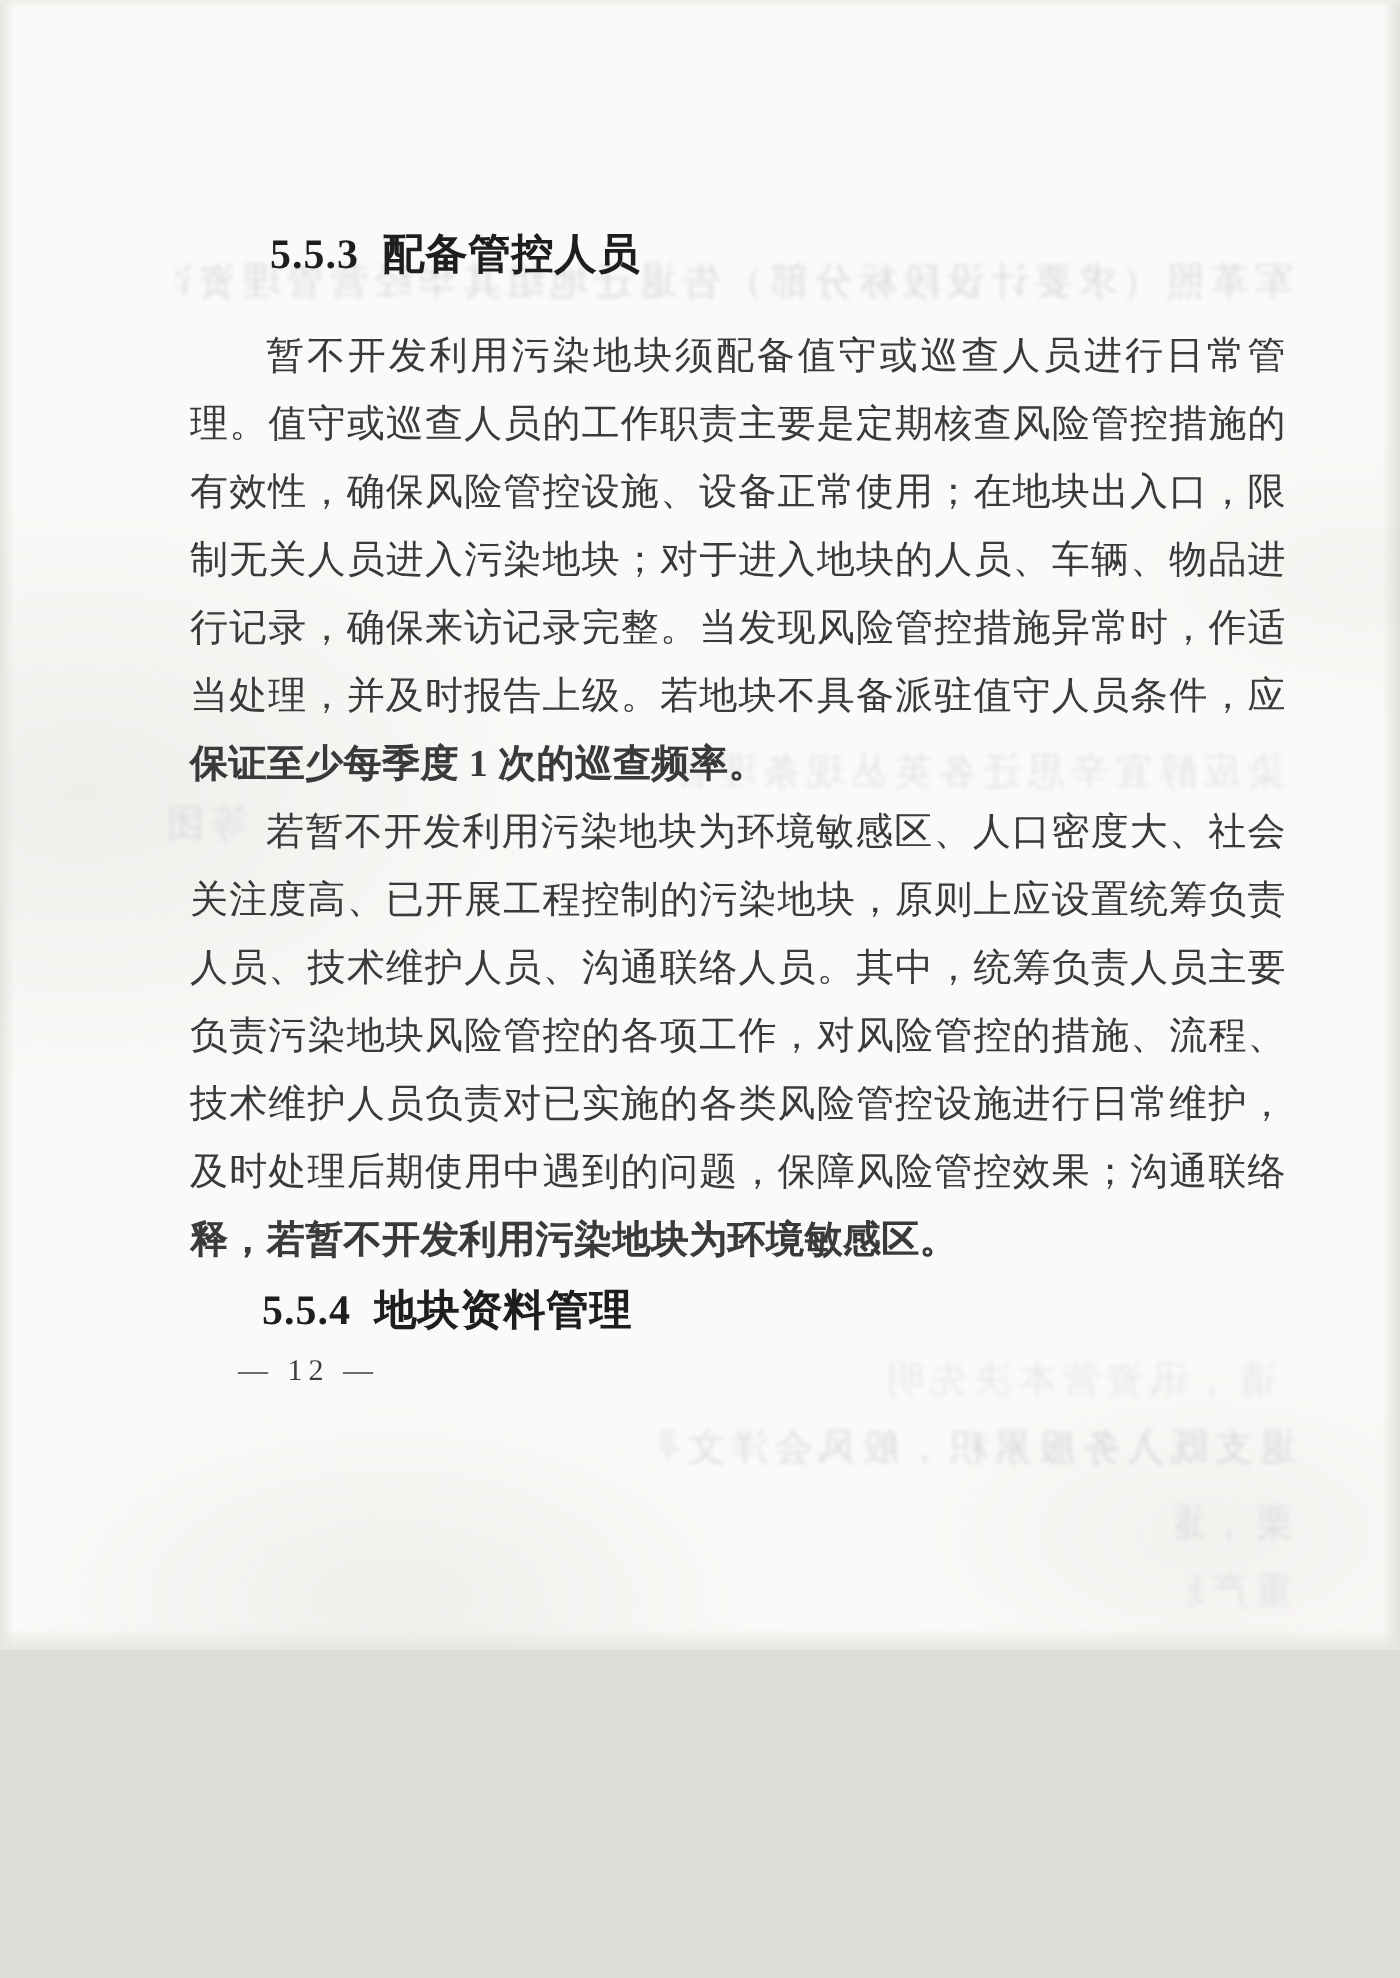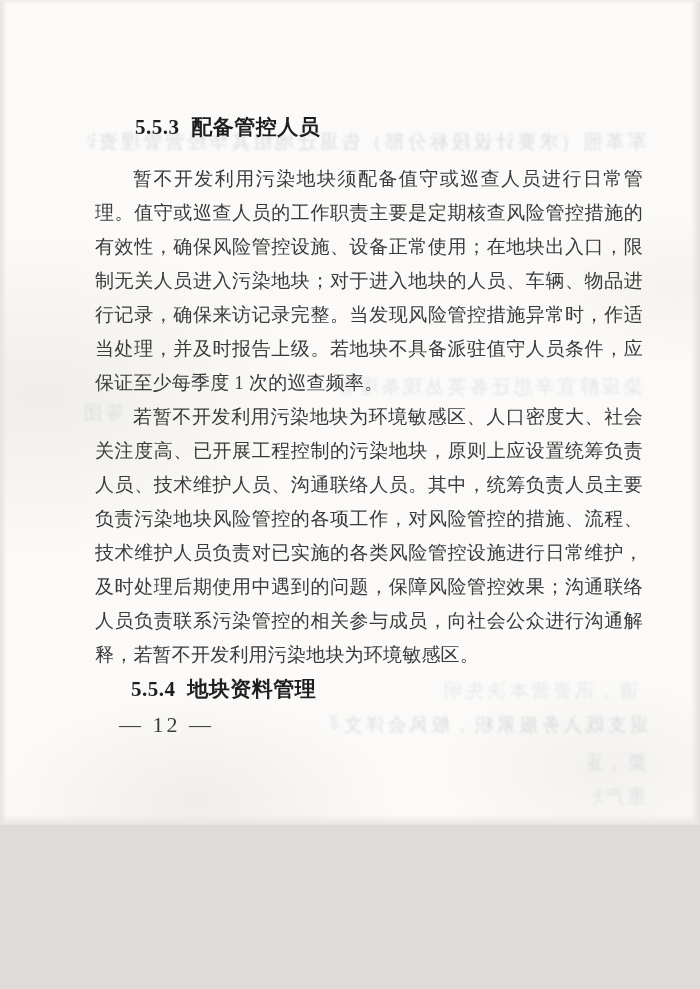--- a/index.html
+++ b/index.html
@@ -34,24 +34,24 @@
   }
   .sec-heading.second{margin:2px 0 8px 36px;}
   .line{
     line-height:34px;height:34px;
     text-align:justify;text-align-last:justify;
     text-justify:inter-character;
     letter-spacing:0.2px;
     white-space:normal;
   }
   .line.indent{padding-left:38px;}
-  .line.last{text-align:left;text-align-last:left;}
+  .line.last{text-align:left;text-align-last:left;font-weight:bold;}
   .page-number{
     margin:1px 0 0 24px;
-    font-size:22px;color:#3c3c3c;letter-spacing:3px;
+    font-size:15px;color:#3c3c3c;letter-spacing:3px;
   }
 
   .bleed{
     position:absolute;
     transform:scaleX(-1);
     color:#8d96a8;
     font-size:19px;
     letter-spacing:3px;
     white-space:nowrap;
     overflow:hidden;
@@ -94,21 +94,20 @@
       <div class="line last">保证至少每季度 1 次的巡查频率。</div>
     </div>
 
     <div>
       <div class="line indent">若暂不开发利用污染地块为环境敏感区、人口密度大、社会</div>
       <div class="line">关注度高、已开展工程控制的污染地块，原则上应设置统筹负责</div>
       <div class="line">人员、技术维护人员、沟通联络人员。其中，统筹负责人员主要</div>
       <div class="line">负责污染地块风险管控的各项工作，对风险管控的措施、流程、</div>
       <div class="line">技术维护人员负责对已实施的各类风险管控设施进行日常维护，</div>
       <div class="line">及时处理后期使用中遇到的问题，保障风险管控效果；沟通联络</div>
-      <div class="line">人员负责联系污染管控的相关参与成员，向社会公众进行沟通解</div>
       <div class="line last">释，若暂不开发利用污染地块为环境敏感区。</div>
     </div>
 
     <div class="sec-heading second">5.5.4 地块资料管理</div>
 
 
     <div class="page-number">— 12 —</div>
 
   </div>
 

